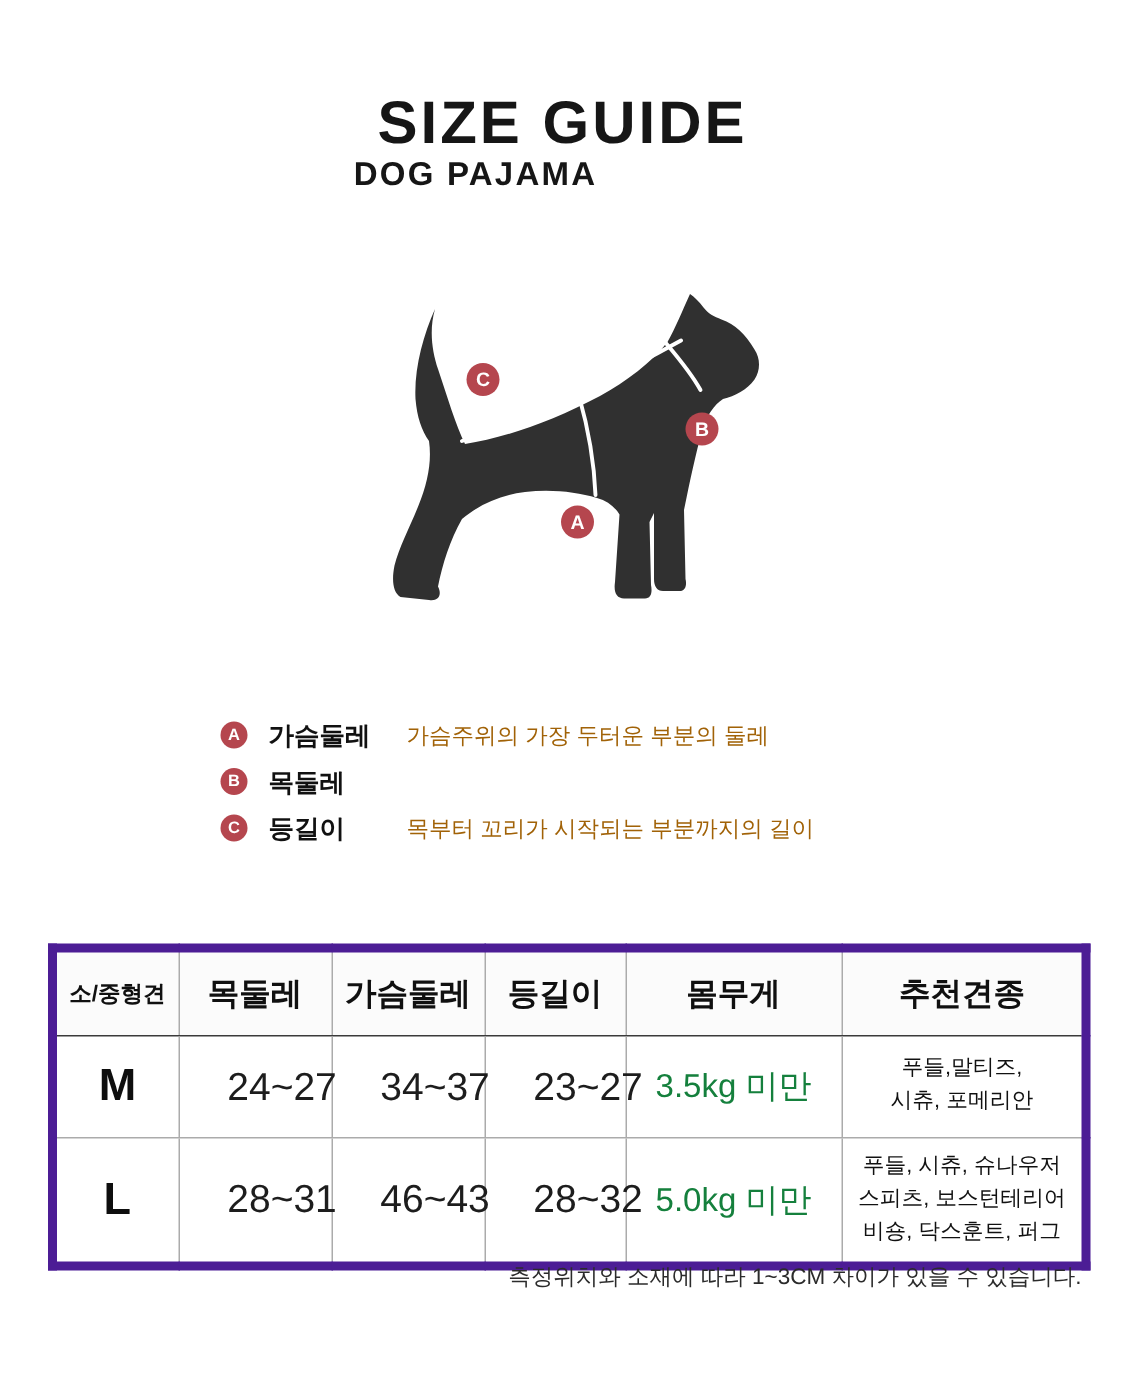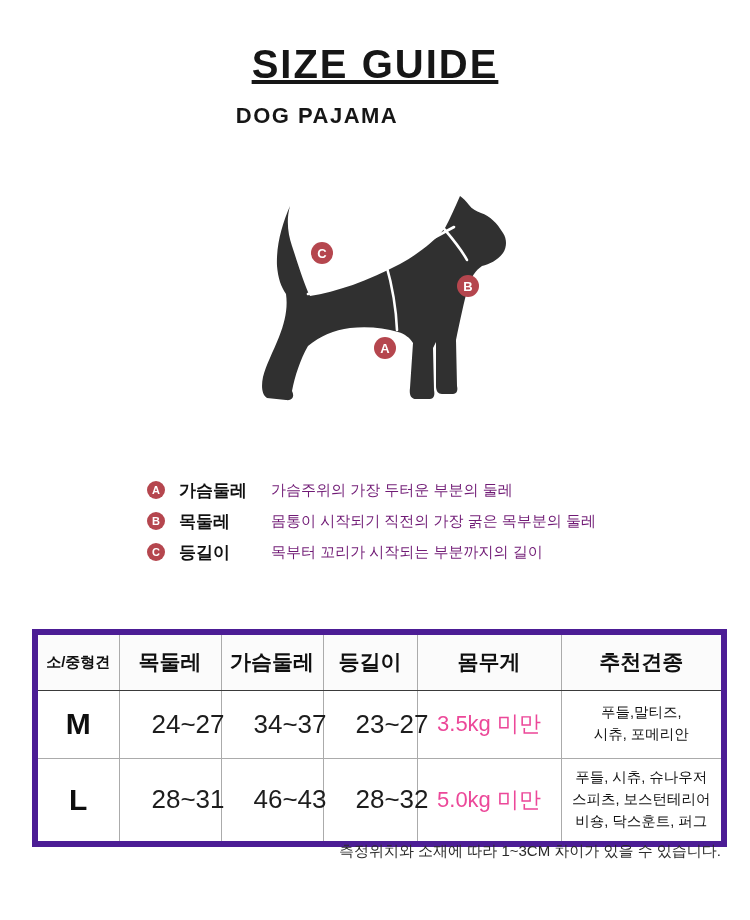--- a/index.html
+++ b/index.html
@@ -5,63 +5,63 @@
   * { margin:0; padding:0; box-sizing:border-box; }
   html,body { background:#ffffff; }
   body { font-family:"Liberation Sans", sans-serif; }
   .canvas {
     position:relative; width:750px; height:920px; background:#ffffff;
     overflow:hidden; margin:0 auto;
   }
 
   
   .title {
-    position:absolute; top:42px; left:0; width:750px;
+    position:absolute; top:60px; left:0; width:750px;
     text-align:center; font-size:40px; font-weight:700;
-    letter-spacing:2px; color:#161616; line-height:1.1;text-decoration:underline;
+    letter-spacing:2px; color:#161616; line-height:1.1;
   }
   .subtitle {
     position:absolute; top:103px; left:0; width:634px;
     text-align:center; font-size:22px; font-weight:700;
     letter-spacing:1.5px; color:#161616;
   }
 
   
   .dog-svg { position:absolute; left:250px; top:190px; }
 
   
   .legend { position:absolute; left:147px; top:479px; }
   .legend-row { display:flex; align-items:center; height:22px; margin-bottom:9px; }
   .legend-marker {
     width:18px; height:18px; border-radius:50%;
     color:#ffffff; font-size:11px; font-weight:700;
     display:flex; align-items:center; justify-content:center;
     margin-right:14px; flex:0 0 18px; line-height:1;
   }
   .legend-label { font-size:17px; font-weight:700; color:#111111; width:92px; }
-  .legend-desc  { font-size:15px; color:#701a75; }
+  .legend-desc  { font-size:15px; color:#a16207; }
 
   
   .size-table-wrap { position:absolute; left:32px; top:629px; }
   table.size-table {
     width:689px; border-collapse:collapse; table-layout:fixed;
     border:6px solid #4c1d95; background:#ffffff;
   }
   .size-table th, .size-table td { text-align:center; vertical-align:middle; }
   .size-table th {
     height:58px; font-size:21px; font-weight:700; color:#101010;
     background:#fbfbfb; border-bottom:1px solid #3a3a3a;
   }
   .size-table th.col-head-first { font-size:15px; }
   .size-table th + th, .size-table td + td { border-left:1px solid #ababab; }
   .size-table tr.row-0 td { height:68px; border-bottom:1px solid #ababab; }
   .size-table tr.row-1 td { height:86px; }
   .size-table td.cell-size   { font-size:30px; font-weight:700; color:#0e0e0e; }
   .size-table td.cell-num    { font-size:26px; font-weight:400; color:#1d1d1d;padding-left:32px; }
-  .size-table td.cell-weight { font-size:22px; font-weight:400; color:#ec4899; }
+  .size-table td.cell-weight { font-size:22px; font-weight:400; color:#15803d; }
   .size-table td.cell-breeds { font-size:14.5px; font-weight:400; color:#111111;
                                line-height:1.5; white-space:pre-line; }
 
   
   .footnote {
     position:absolute; top:842px; right:29px;
     font-size:15px; color:#2b2b2b;
   }
 </style>
 </head>
@@ -132,21 +132,20 @@
 
   <div class="legend">
     <div class="legend-row">
       <span class="legend-marker" style="background:#b5464e">A</span>
       <span class="legend-label">가슴둘레</span>
       <span class="legend-desc">가슴주위의 가장 두터운 부분의 둘레</span>
     </div>
     <div class="legend-row">
       <span class="legend-marker" style="background:#b5464e">B</span>
       <span class="legend-label">목둘레</span>
-      <span class="legend-desc">몸통이 시작되기 직전의 가장 굵은 목부분의 둘레</span>
     </div>
     <div class="legend-row">
       <span class="legend-marker" style="background:#b5464e">C</span>
       <span class="legend-label">등길이</span>
       <span class="legend-desc">목부터 꼬리가 시작되는 부분까지의 길이</span>
     </div>
   </div>
 
   <div class="size-table-wrap">
     <table class="size-table">

